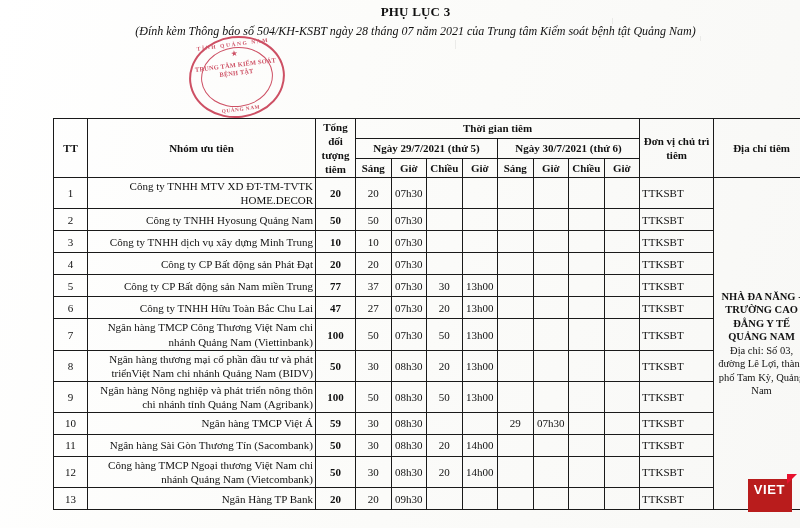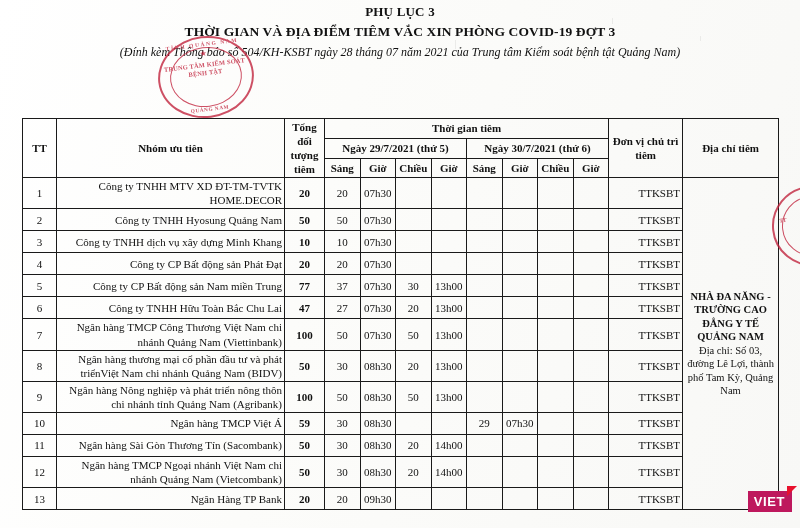--- a/index.html
+++ b/index.html
@@ -23,20 +23,21 @@
     inset: 0;
     background: linear-gradient(105deg, #ffffff 0%, #fcfcfa 40%, #f8f8f6 100%);
     pointer-events: none;
     z-index: 0;
   }
 
   .page {
     position: absolute;
     inset: 0;
     z-index: 2;
+    margin-left: 31px;
   }
 
   
   .doc-header {
     text-align: center;
     padding-top: 4px;
   }
   .appendix-label {
     font-size: 13px;
     font-weight: bold;
@@ -96,21 +97,21 @@
   th.h-group     { width: 228px; }
   th.h-total     { width: 40px; }
   th.h-unit      { width: 74px; }
   th.h-addr      { width: 96px; }
   col.c-sub      { width: 35.5px; }
 
   td.c-idx   { text-align: center; font-size: 11px; }
   td.c-group { text-align: right; padding-left: 4px; font-size: 11px; }
   td.c-total { text-align: center; font-weight: bold; font-size: 11px; }
   td.c-num   { text-align: center; font-size: 11px; }
-  td.c-unit  { text-align: right; font-size: 11px; }
+  td.c-unit  { text-align: left; font-size: 11px; }
   td.c-addr  {
     text-align: center;
     font-size: 10.5px;
     line-height: 1.3;
     vertical-align: middle;
     padding: 2px 3px;
   }
   .addr-strong { font-weight: bold; }
 
   .row-tall td { height: 28px; }
@@ -197,27 +198,27 @@
   }
 
   
   .viet-logo {
     position: absolute;
     right: 8px;
     bottom: 16px;
     z-index: 6;
   }
   .viet-badge {
-    background: #be185d;
+    background: #b91c1c;
     color: #ffffff;
     font-family: "Liberation Sans", sans-serif;
     font-weight: bold;
     font-size: 13px;
     letter-spacing: .6px;
-    padding: 3px 7px 3px 6px;
+    padding: 3px 7px 15px 6px;
     display: inline-block;
     position: relative;
   }
   .viet-badge::after {
     content: "";
     position: absolute;
     right: -5px;
     top: -5px;
     width: 0; height: 0;
     border-left: 10px solid #e8112d;
@@ -238,21 +239,20 @@
 <div class="scan-tint"></div>
 
 <div class="dust" style="left:455px; top:40px; width:1px; height:9px;"></div>
 <div class="dust" style="left:612px; top:18px; width:1px; height:6px;"></div>
 <div class="dust" style="left:700px; top:36px; width:1px; height:5px;"></div>
 
 <div class="page">
 
   <div class="doc-header">
     <div class="appendix-label">PHỤ LỤC 3</div>
-    <div class="doc-title">THỜI GIAN VÀ ĐỊA ĐIỂM TIÊM VẮC XIN PHÒNG COVID-19 ĐỢT 3</div>
     <div class="doc-subtitle">(Đính kèm Thông báo số 504/KH-KSBT ngày 28 tháng 07 năm 2021 của Trung tâm Kiểm soát bệnh tật Quảng Nam)</div>
   </div>
 
 
   <div class="table-wrap">
     <table class="vaccine-table">
       <colgroup>
         <col style="width:34px">
         <col style="width:228px">
         <col style="width:40px">
@@ -319,21 +319,21 @@
             <td class="c-num"></td>
             <td class="c-num"></td>
             <td class="c-num"></td>
             <td class="c-num"></td>
             <td class="c-num"></td>
             <td class="c-num"></td>
             <td class="c-unit">TTKSBT</td>
           </tr>
           <tr class="row-short">
             <td class="c-idx">3</td>
-            <td class="c-group">Công ty TNHH dịch vụ xây dựng Minh Khang</td>
+            <td class="c-group">Công ty TNHH dịch vụ xây dựng Minh Trung</td>
             <td class="c-total">10</td>
             <td class="c-num">10</td>
             <td class="c-num">07h30</td>
             <td class="c-num"></td>
             <td class="c-num"></td>
             <td class="c-num"></td>
             <td class="c-num"></td>
             <td class="c-num"></td>
             <td class="c-num"></td>
             <td class="c-unit">TTKSBT</td>
@@ -445,21 +445,21 @@
             <td class="c-num">20</td>
             <td class="c-num">14h00</td>
             <td class="c-num"></td>
             <td class="c-num"></td>
             <td class="c-num"></td>
             <td class="c-num"></td>
             <td class="c-unit">TTKSBT</td>
           </tr>
           <tr class="row-tall">
             <td class="c-idx">12</td>
-            <td class="c-group">Ngân hàng TMCP Ngoại nhánh Việt Nam chi nhánh Quảng Nam (Vietcombank)</td>
+            <td class="c-group">Công hàng TMCP Ngoại thương Việt Nam chi nhánh Quảng Nam (Vietcombank)</td>
             <td class="c-total">50</td>
             <td class="c-num">30</td>
             <td class="c-num">08h30</td>
             <td class="c-num">20</td>
             <td class="c-num">14h00</td>
             <td class="c-num"></td>
             <td class="c-num"></td>
             <td class="c-num"></td>
             <td class="c-num"></td>
             <td class="c-unit">TTKSBT</td>

